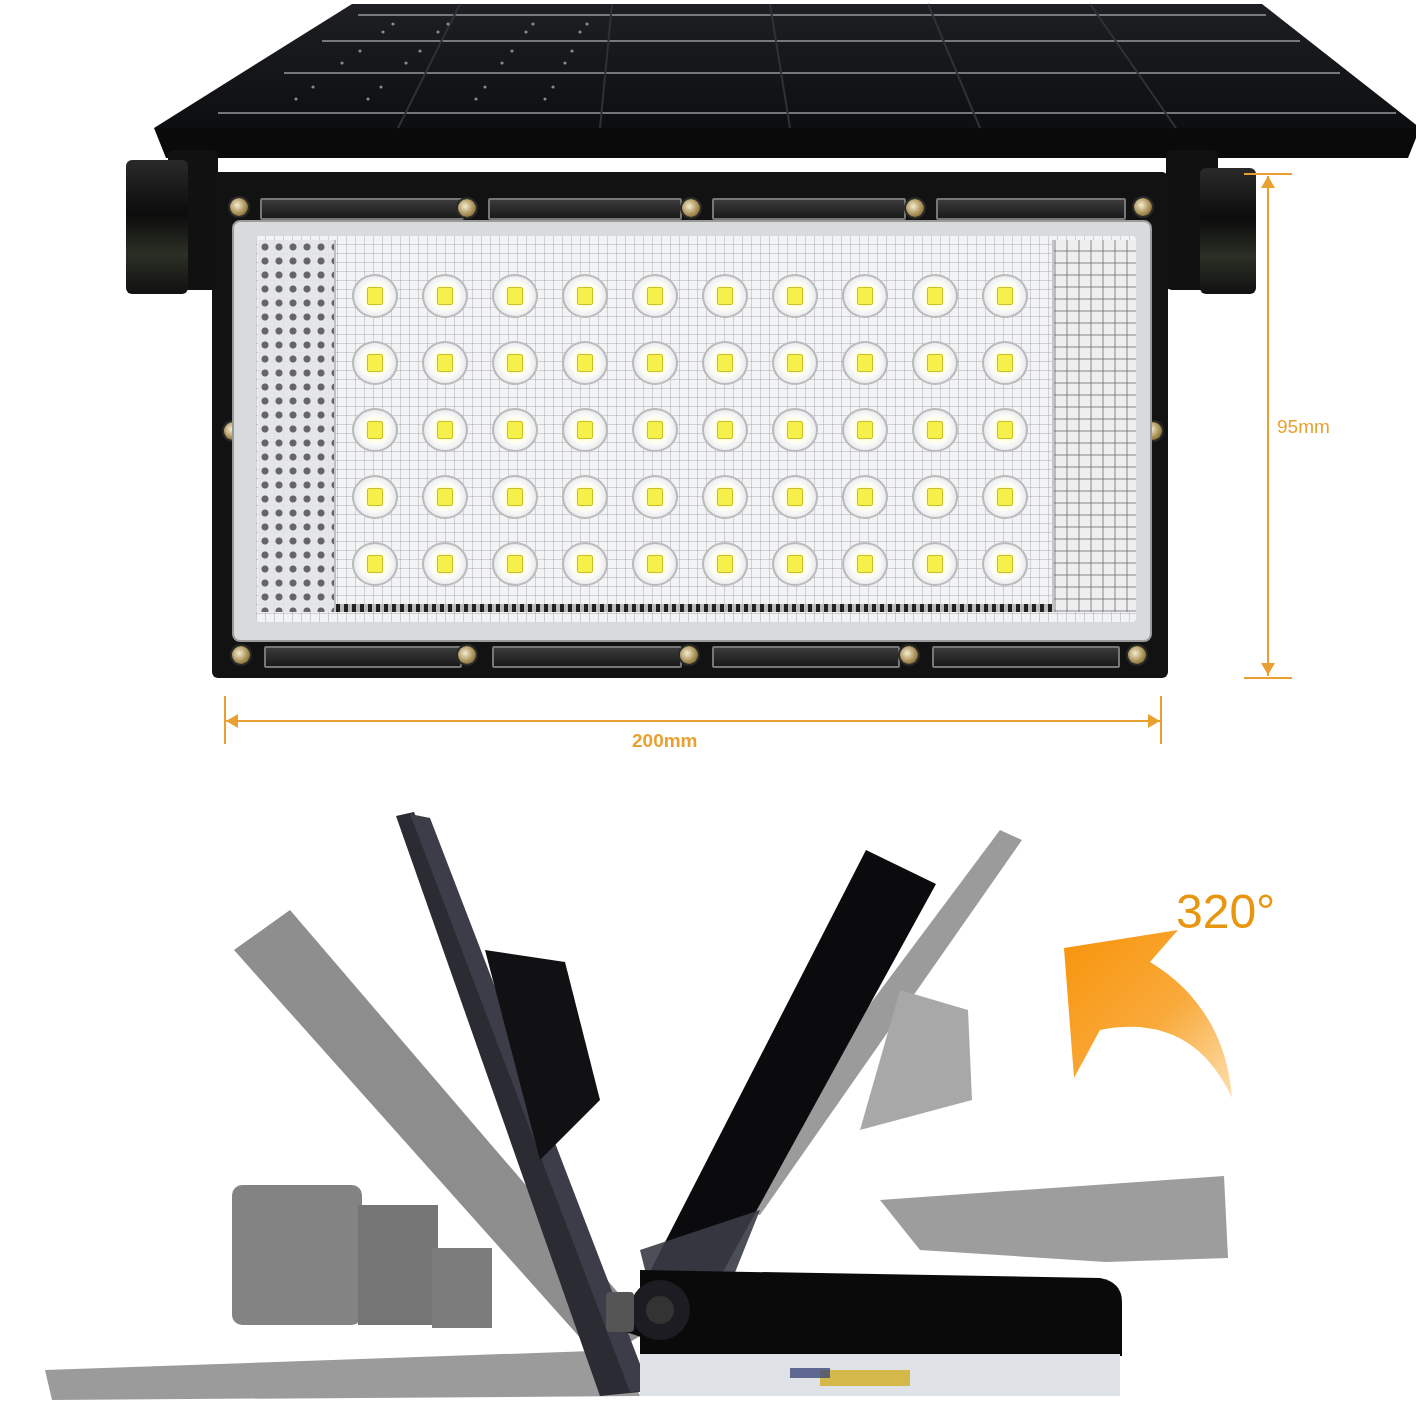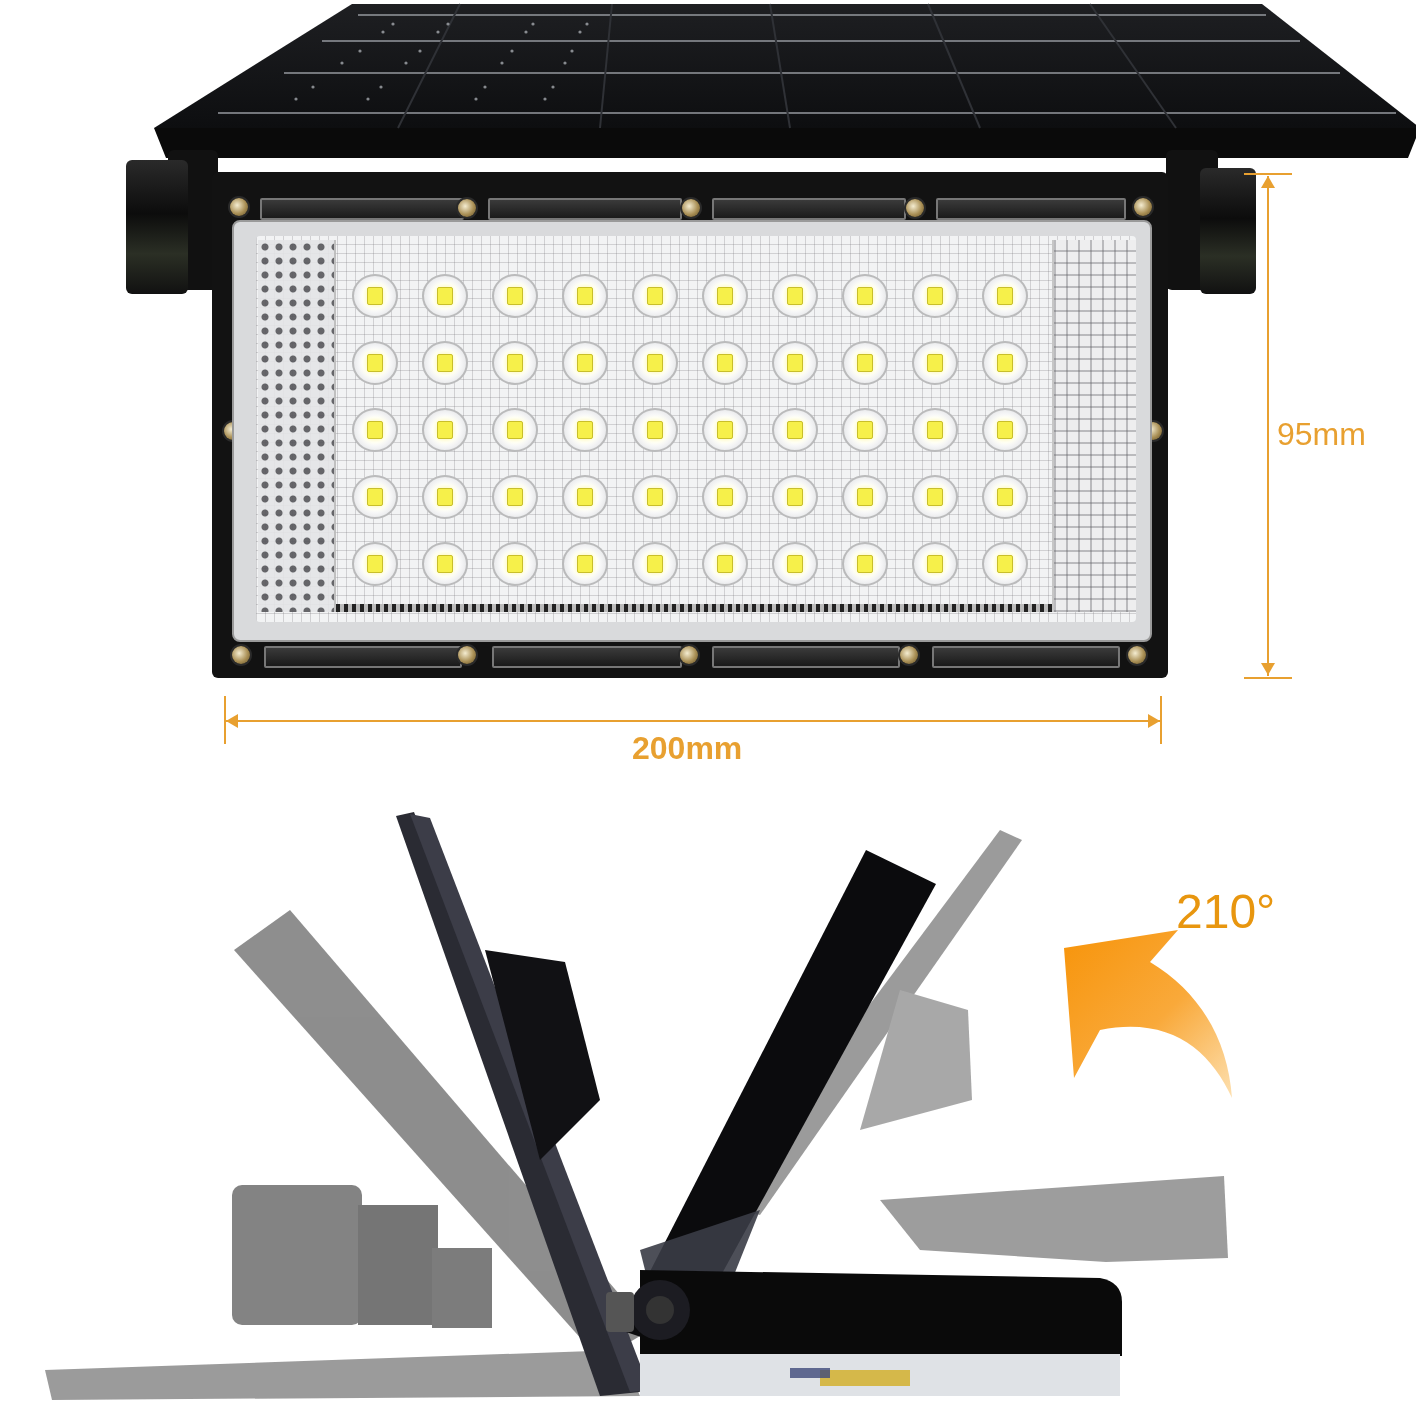--- a/index.html
+++ b/index.html
@@ -53,21 +53,21 @@
   .dim-line-h { position: absolute; left: 226px; top: 720px; width: 934px; height: 2px; background: #e8a030; }
   .dim-tick-v { position: absolute; width: 2px; background: #e8a030; }
   .arrow-up { position: absolute; width: 0; height: 0; border-left: 7px solid transparent;
               border-right: 7px solid transparent; border-bottom: 12px solid #e8a030; }
   .arrow-down { position: absolute; width: 0; height: 0; border-left: 7px solid transparent;
                 border-right: 7px solid transparent; border-top: 12px solid #e8a030; }
   .arrow-left { position: absolute; width: 0; height: 0; border-top: 7px solid transparent;
                 border-bottom: 7px solid transparent; border-right: 12px solid #e8a030; }
   .arrow-right { position: absolute; width: 0; height: 0; border-top: 7px solid transparent;
                  border-bottom: 7px solid transparent; border-left: 12px solid #e8a030; }
-  .dim-label { position: absolute; font-size: 32px; color: #e8a030; font-family: "Liberation Sans", sans-serif; }
+  .dim-label { position: absolute; font-size: 19px; color: #e8a030; font-family: "Liberation Sans", sans-serif; }
   .angle-label { position: absolute; font-size: 48px; color: #e8960f; font-family: "Liberation Sans", sans-serif; }
 
   
   .rot-scene { position: absolute; left: 0; top: 790px; width: 1416px; height: 626px; }
 </style>
 </head>
 <body>
 
 <div>
 
@@ -478,13 +478,13 @@
   <defs>
     <linearGradient id="arrowGrad" x1="0" y1="0" x2="1" y2="1">
       <stop offset="0" stop-color="#f7940a"></stop>
       <stop offset="0.55" stop-color="#f9a93a"></stop>
       <stop offset="1" stop-color="#fde0b0"></stop>
     </linearGradient>
   </defs>
   <path d="M4,28 L118,10 L90,42 C140,72 168,120 172,178 C150,130 110,96 40,110 L14,158 Z" fill="url(#arrowGrad)"></path>
 </svg>
 
-<div class="angle-label" style="left:1176px; top:884px;">210°</div>
+<div class="angle-label" style="left:1176px; top:884px;">320°</div>
 
 </body></html>

